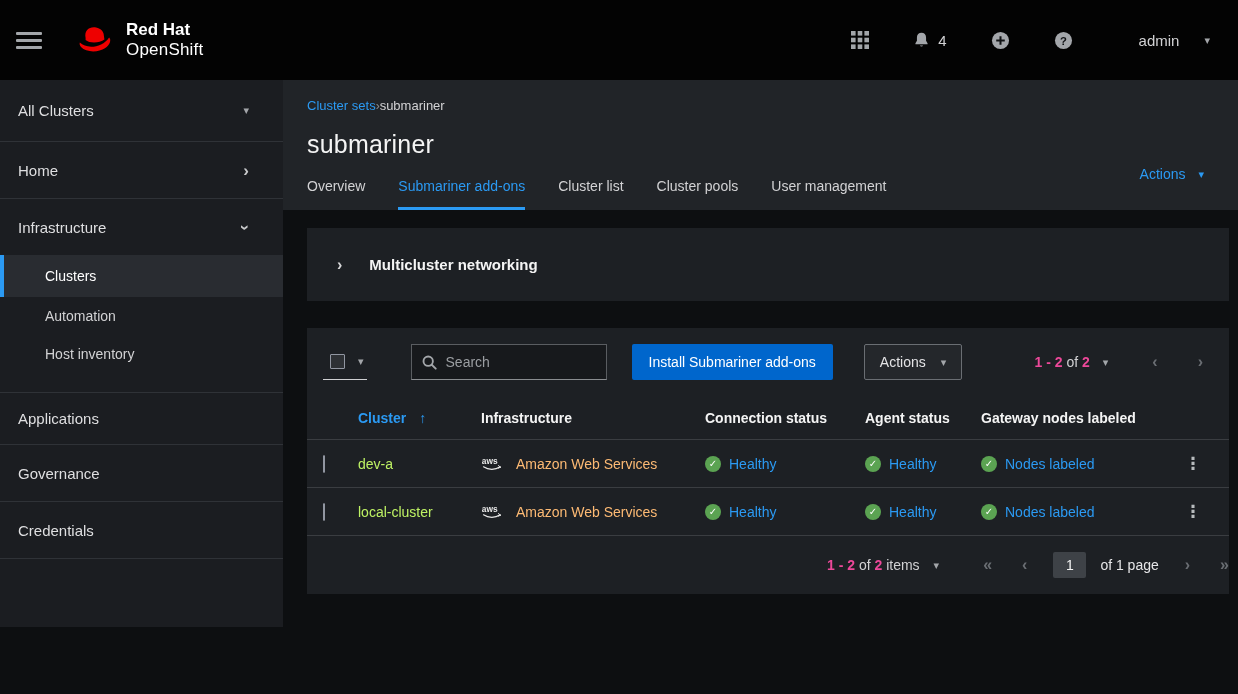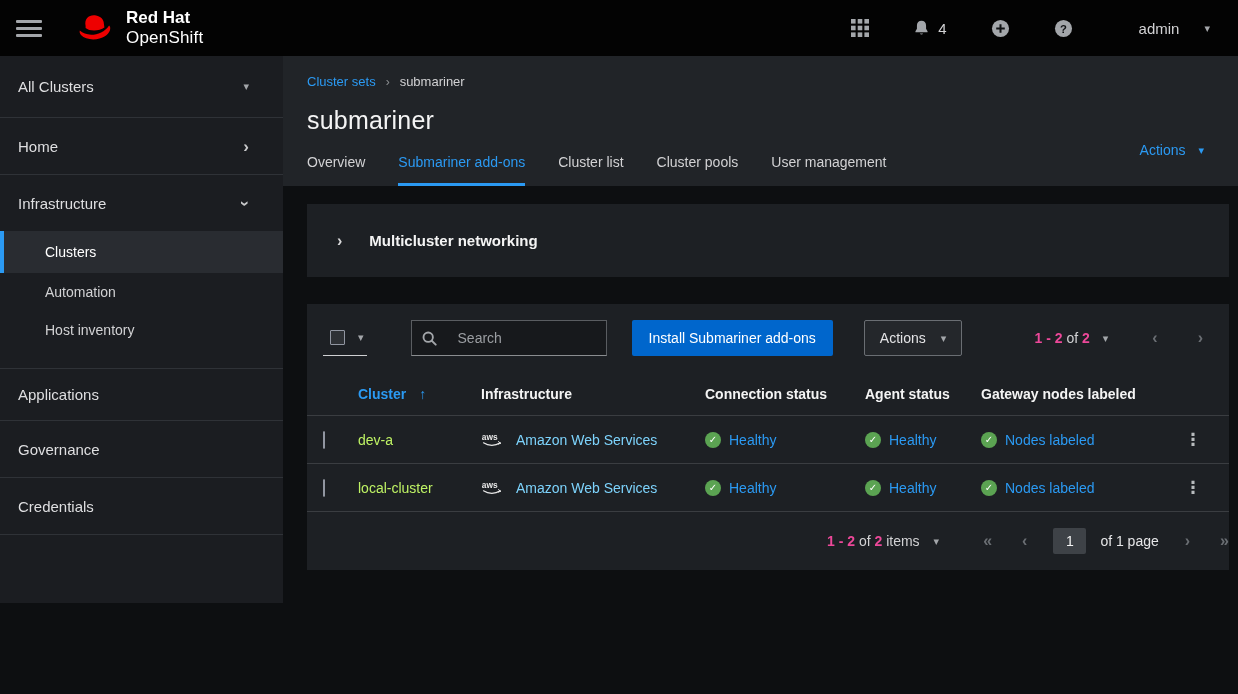--- a/index.html
+++ b/index.html
@@ -1,20 +1,20 @@
 <!DOCTYPE html>
 <html><head>
 <meta charset="utf-8">
 <style>
   * { margin:0; padding:0; box-sizing:border-box; }
   html,body { width:1238px; height:694px; overflow:hidden; background:#0d0f11;
     font-family:"Liberation Sans","DejaVu Sans",sans-serif; font-size:14px; color:#d2d2d4; }
 
   
-  .masthead { height:56px; background:#030303; display:flex; align-items:center; padding:0 28px 0 16px; }
+  .masthead { height:80px; background:#030303; display:flex; align-items:center; padding:0 28px 0 16px; }
   .hamburger { width:26px; display:flex; flex-direction:column; gap:4px; cursor:pointer; background:none; border:none; margin-right:30px; }
   .hamburger span { display:block; height:3px; background:#a3a6aa; border-radius:1px; }
   .brand { display:flex; align-items:center; gap:8px; }
   .brand-text { line-height:1.15; }
   .brand-line1 { display:block; color:#fff; font-weight:700; font-size:17px; }
   .brand-line2 { display:block; color:#fff; font-weight:300; font-size:17px; letter-spacing:.2px; }
   .mast-right { margin-left:auto; display:flex; align-items:center; }
   .mast-icon { display:inline-flex; align-items:center; justify-content:center; cursor:pointer; }
   .mast-gap { margin-left:44px; }
   .bell-group { display:flex; align-items:center; gap:8px; }
@@ -37,21 +37,21 @@
   .nav-chevron { color:#c8c9cb; font-size:17px; font-weight:700; line-height:1; }
   .rot90 { display:inline-block; transform:rotate(90deg); }
   .nav-sub { display:flex; align-items:center; height:38px; padding-left:41px; font-size:14px;
     color:#d2d2d4; cursor:pointer; border-left:4px solid transparent; }
   .nav-sub.selected { background:#292c31; border-left:4px solid #2b9af3; color:#fff; height:42px; }
   .nav-subpad { padding-bottom:19px; }
 
   
   .main { flex:1; display:flex; flex-direction:column; min-width:0; }
   .page-header { background:#212428; padding:18px 24px 0 24px; position:relative; }
-  .breadcrumb { display:flex; align-items:center; gap:10px; font-size:13px; }
+  .breadcrumb { display:flex; align-items:center; gap:0; font-size:13px; }
   .breadcrumb a { color:#2b9af3; text-decoration:none; cursor:pointer; }
   .crumb-sep { color:#8a8d90; font-size:12px; }
   .crumb-current { color:#d2d2d4; }
   .page-title { color:#f4f4f4; font-size:25px; font-weight:400; margin-top:17px; letter-spacing:.2px; }
   .page-actions { position:absolute; right:34px; top:86px; display:flex; align-items:center; gap:13px;
     color:#2b9af3; font-size:14px; cursor:pointer; }
   .tabs { display:flex; margin-top:19px; }
   .tab { margin-right:33px; padding-bottom:13px; color:#d2d2d4; font-size:14px; cursor:pointer;
     border-bottom:3px solid transparent; }
   .tab.active { color:#2b9af3; border-bottom-color:#2b9af3; }
@@ -64,21 +64,21 @@
   .expand-chevron { color:#d8d8da; font-size:16px; font-weight:700; }
   .expand-title { margin-left:27px; color:#f4f4f4; font-weight:700; font-size:15px; }
 
   
   .table-card { padding-top:16px; }
   .toolbar { display:flex; align-items:center; padding:0 16px 16px 16px; }
   .bulk-select { display:flex; align-items:center; gap:13px; height:35px; padding:0 3px 0 7px;
     border-bottom:1px solid #cfd0d2; cursor:pointer; }
   .checkbox { width:15px; height:15px; background:#2e3135; border:1px solid #9196a1; border-radius:1px; cursor:pointer; }
   .search-box { margin-left:44px; width:196px; height:36px; background:#17191c; border:1px solid #5a5d61;
-    border-bottom-color:#8a8d90; display:flex; align-items:center; padding:0 10px; gap:21px; }
+    border-bottom-color:#8a8d90; display:flex; align-items:center; padding:0 10px; gap:9px; }
   .search-box input { flex:1; background:transparent; border:none; outline:none; color:#e6e6e6;
     font-size:14px; font-family:inherit; }
   .search-box input::placeholder { color:#9b9ea2; }
   .btn-primary { margin-left:25px; height:36px; background:#0066cc; color:#fff; border:none; border-radius:2px;
     font-size:14px; font-family:inherit; padding:0 17px; cursor:pointer; }
   .btn-secondary { margin-left:31px; height:36px; background:#24272b; color:#e3e3e5; border:1px solid #6a6e73;
     border-radius:2px; font-size:14px; font-family:inherit; padding:0 15px; display:flex; align-items:center; gap:15px; cursor:pointer; }
   .pagination-top { margin-left:auto; display:flex; align-items:center; padding-right:10px; }
   .pg-text { font-size:14px; color:#d2d2d4; }
   .pg-text b { color:#ec4899; }
@@ -87,21 +87,21 @@
   .pgn1 { margin-left:44px; } .pgn2 { margin-left:40px; }
 
   
   .tbl-row { display:grid; grid-template-columns:35px 123px 224px 160px 116px 1fr 40px;
     align-items:center; padding:0 16px; border-bottom:1px solid #3a3d41; }
   .tbl-head { height:44px; font-weight:700; color:#f4f4f4; }
   .th-sort { color:#2b9af3; display:flex; align-items:center; gap:13px; cursor:pointer; }
   .sort-arrow { font-size:14px; }
   .data-row { height:48px; }
   .cell-name { color:#bef264; }
-  .infra-cell { display:flex; align-items:center; gap:10px; color:#7dd3fc; }
+  .infra-cell { display:flex; align-items:center; gap:10px; color:#fdba74; }
   .status-cell { display:flex; align-items:center; gap:8px; }
   .status-cell a { color:#2b9af3; text-decoration:none; cursor:pointer; }
   .check-circle { width:16px; height:16px; border-radius:50%; background:#5ba352; color:#fff;
     font-size:10px; font-weight:700; display:inline-flex; align-items:center; justify-content:center; flex-shrink:0; }
   .kebab { color:#b8bbbe; font-size:17px; font-weight:700; text-align:center; cursor:pointer; letter-spacing:0; }
 
   
   .pagination-bottom { height:58px; display:flex; align-items:center; justify-content:flex-end; }
   .page-input { width:33px; height:26px; background:#3e4247; border:none; border-radius:2px; color:#f4f4f4;
     text-align:center; font-size:14px; font-family:inherit; outline:none; }

